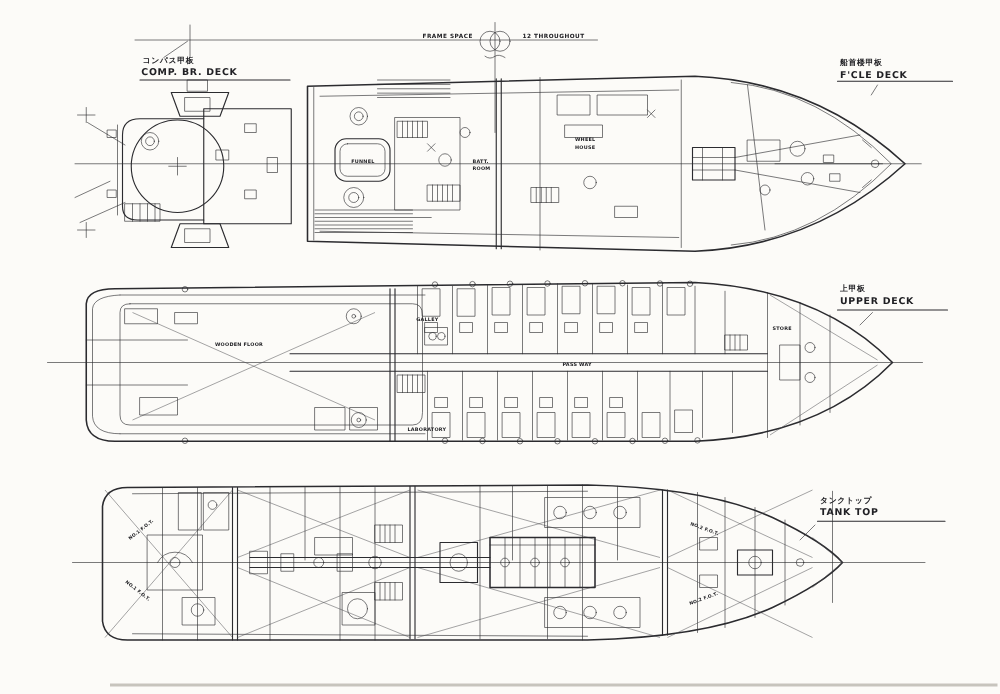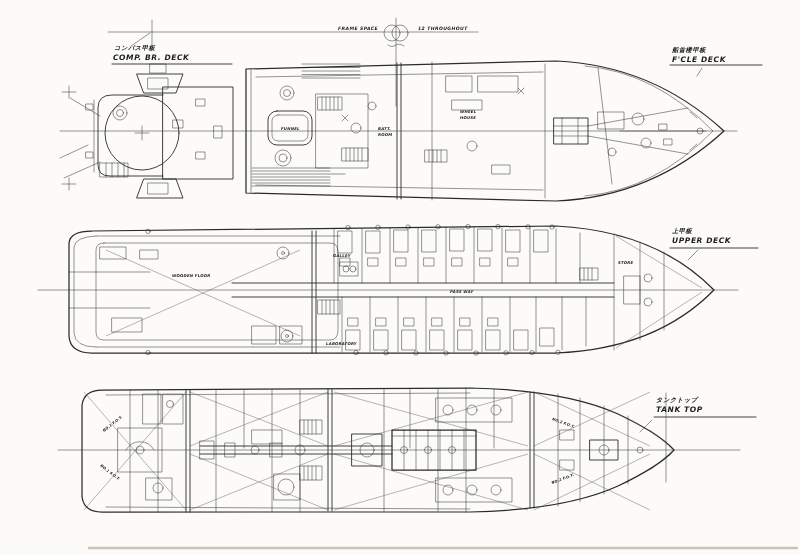--- a/index.html
+++ b/index.html
@@ -2,21 +2,21 @@
 <html><head>
 <meta charset="utf-8">
 <style>
   html,body{margin:0;padding:0;}
   body{
     width:800px;height:555px;
     background:#fcfbf8;
     font-family:"DejaVu Sans","Liberation Sans",sans-serif;
     overflow:hidden;
   }
-  .sheet{position:relative;width:800px;height:555px;font-style:italic;}
+  .sheet{position:relative;width:800px;height:555px;}
   svg{position:absolute;left:0;top:0;}
   .ln{stroke:#2b2b2f;fill:none;stroke-width:0.9;stroke-linecap:round;stroke-linejoin:round;}
   .hull{stroke-width:1.25;}
   .thin{stroke-width:0.5;}
   .vthin{stroke-width:0.4;stroke:#4a4a4e;}
   .scan{stroke:#c7c4bd;stroke-width:2.4;}
   text{fill:#202024;}
   .lblEn{font-size:7.5px;font-weight:bold;letter-spacing:0.6px;}
   .lblJp{font-size:6.3px;font-weight:bold;letter-spacing:0.5px;}
   .ann{font-size:4.6px;font-weight:bold;letter-spacing:0.4px;}

